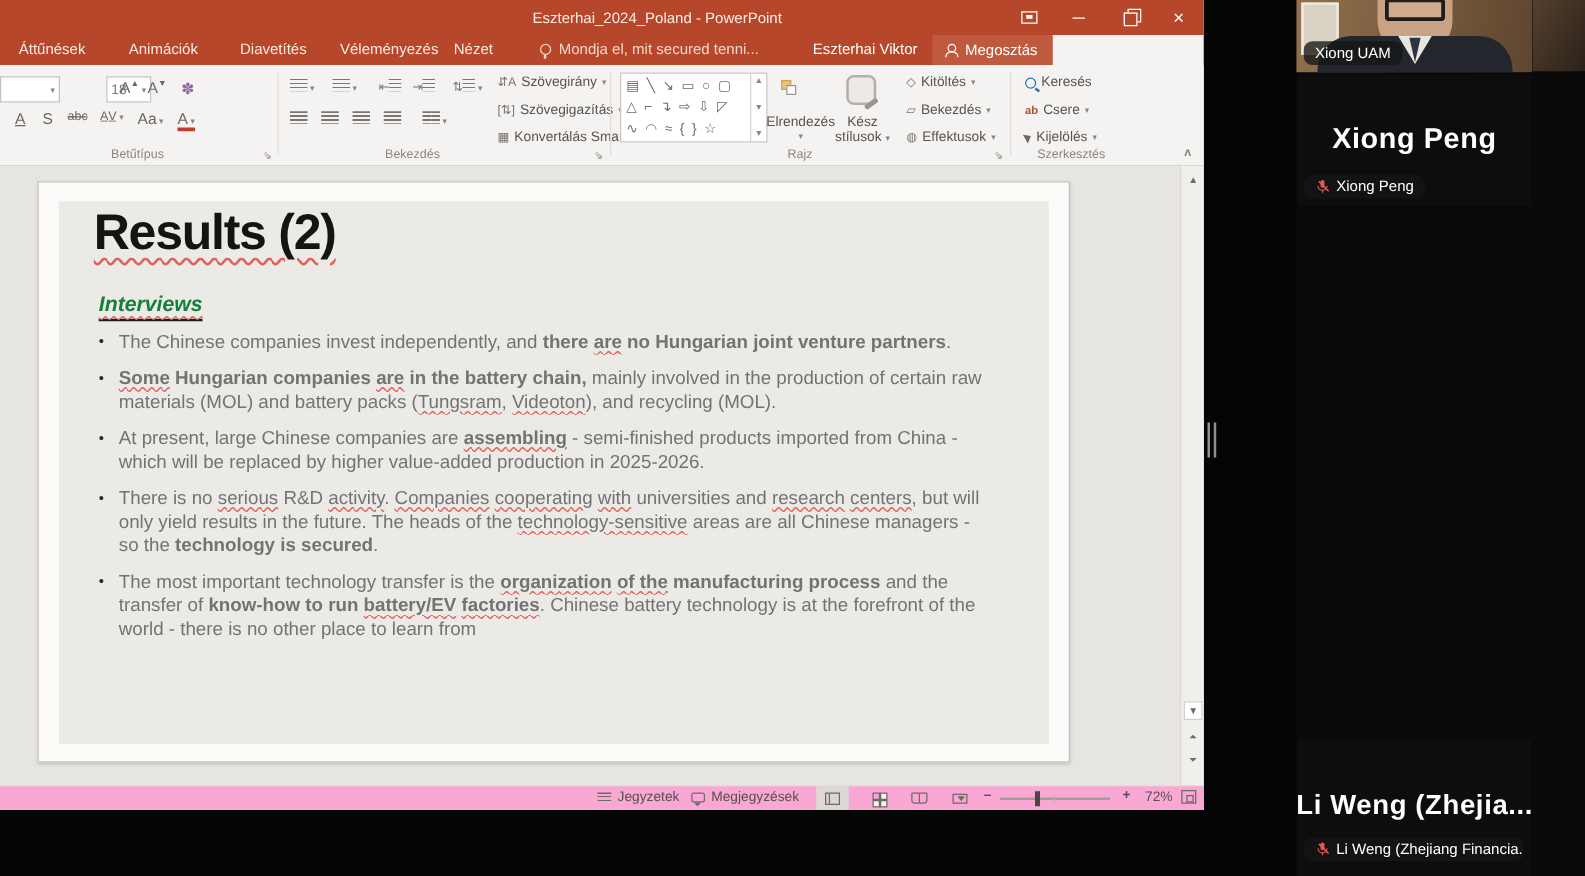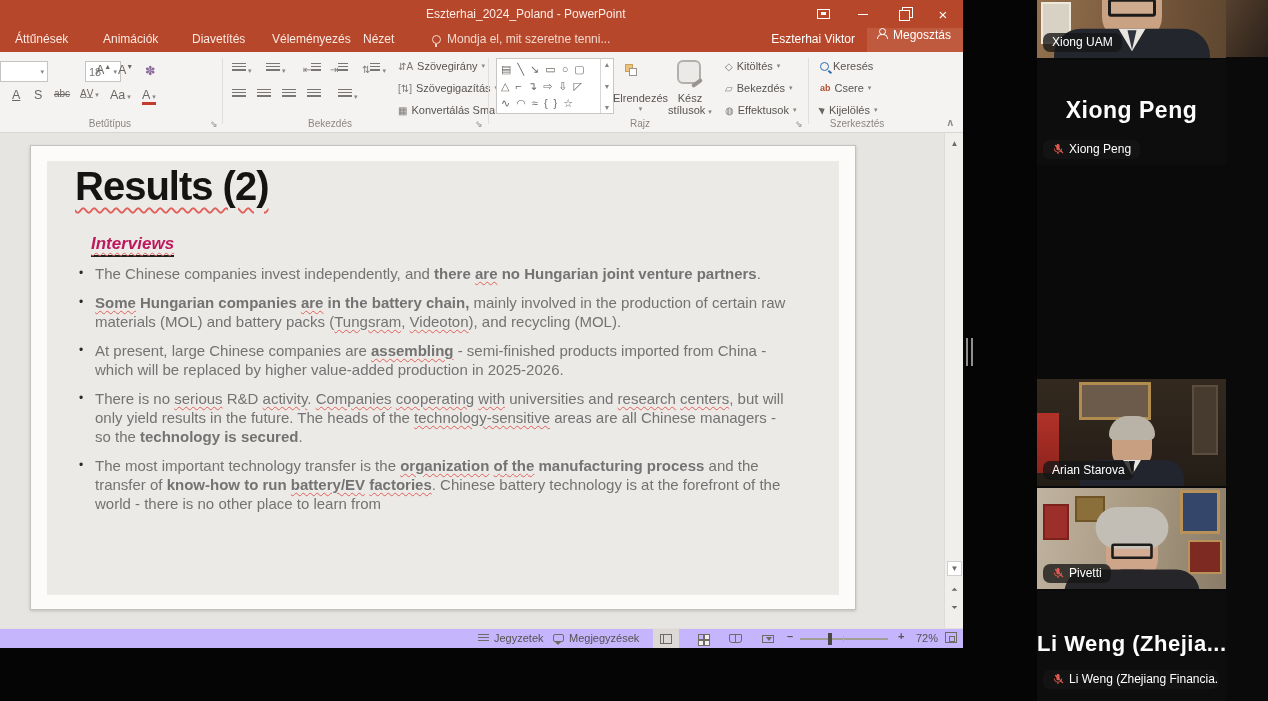--- a/index.html
+++ b/index.html
@@ -12,27 +12,27 @@
   .title-text{position:absolute;left:426px;top:7px;font-size:12px;color:#fdece7;white-space:nowrap;}
   .winbtn{position:absolute;top:0;width:40px;height:28px;display:flex;align-items:center;justify-content:center;color:#fff;}
   .ic-ribbonopt{width:13px;height:10px;border:1px solid #fff;position:relative;}
   .ic-ribbonopt::after{content:"";position:absolute;left:3px;top:2px;width:5px;height:3px;background:#fff;}
   .ic-min{width:10px;height:1px;background:#fff;}
   .ic-restore{width:9px;height:9px;border:1px solid #fff;position:relative;background:#b7472a;}
   .ic-restore::before{content:"";position:absolute;left:2px;top:-4px;width:9px;height:9px;border:1px solid #fff;}
   .ic-restore::after{content:"";position:absolute;left:-1px;top:-1px;width:9px;height:9px;background:#b7472a;border:1px solid #fff;}
   .ic-close{font-size:15px;line-height:15px;}
 
-  .tabbar{position:absolute;left:0;top:28px;width:963px;height:24px;background:#b7472a;color:#fbe9e3;font-size:12px;}
+  .tabbar{position:absolute;left:0;top:28px;width:842px;height:24px;background:#b7472a;color:#fbe9e3;font-size:12px;}
   .rtab{position:absolute;top:4px;white-space:nowrap;}
   .tellme{position:absolute;top:4px;left:432px;color:#f3d7cd;white-space:nowrap;display:flex;align-items:center;gap:6px;}
   .ic-bulb{width:9px;height:9px;border:1.4px solid #f3d7cd;border-radius:50%;position:relative;display:inline-block;}
   .ic-bulb::after{content:"";position:absolute;left:2px;bottom:-4px;width:2.4px;height:3px;background:#f3d7cd;}
   .account{position:absolute;top:4px;right:108px;color:#fff;white-space:nowrap;}
-  .share{position:absolute;top:0;right:0;height:24px;background:#c05a3e;color:#fff;display:flex;gap:6px;padding:0 12px 0 10px;}
+  .share{position:absolute;top:0;right:0;height:24px;background:#c05a3e;color:#fff;display:flex;align-items:center;gap:6px;padding:0 12px 0 10px;}
   .ic-person{width:10px;height:10px;position:relative;display:inline-block;}
   .ic-person::before{content:"";position:absolute;left:2px;top:0;width:5px;height:5px;border-radius:50%;border:1.2px solid #fff;}
   .ic-person::after{content:"";position:absolute;left:0;bottom:-1px;width:9px;height:4px;border-radius:5px 5px 0 0;border:1.2px solid #fff;border-bottom:none;}
 
   
   .ribbon{position:absolute;left:0;top:52px;width:963px;height:81px;background:#f5f3f2;border-bottom:1px solid #d8d5d2;color:#555;}
   .gsep{position:absolute;top:6px;height:66px;width:1px;background:#e0ddda;}
   .glabel{position:absolute;bottom:3px;font-size:10px;color:#8b8682;text-align:center;}
   .dlg{position:absolute;bottom:3px;font-size:9px;color:#918c88;}
   .combo{position:absolute;height:21px;background:#fff;border:1px solid #c6c3c0;font-size:11px;color:#777;display:flex;align-items:center;padding:0 3px;}
@@ -56,34 +56,34 @@
   .ic-search::after{content:"";position:absolute;right:-4px;bottom:-3px;width:4px;height:1.6px;background:#2a6fb0;transform:rotate(40deg);}
   .ic-replace{font-size:9px;color:#b0522f;font-weight:bold;letter-spacing:0;}
   .ic-cursor{display:inline-block;width:0;height:0;border-left:5px solid #6b6763;border-top:4px solid transparent;border-bottom:4px solid transparent;transform:rotate(-30deg);}
   .chev{position:absolute;right:10px;bottom:4px;color:#8a8682;font-size:10px;font-weight:bold;}
 
   
   .canvas{position:absolute;left:0;top:133px;width:944px;height:495px;background:#e7e5e2;}
   .slide{position:absolute;left:30px;top:12px;width:826px;height:465px;background:#fcfbfa;border:1px solid #c4c1be;box-shadow:0 1px 3px rgba(0,0,0,.18);}
   .slide-inner{position:absolute;left:16px;top:15px;right:16px;bottom:14px;background:#eceae7;}
   .s-title{position:absolute;left:44px;top:18px;font-size:40px;font-weight:800;color:#151413;letter-spacing:-1px;text-decoration:underline;text-decoration-style:wavy;text-decoration-color:#e0605a;text-decoration-thickness:2px;text-underline-offset:7px;}
-  .s-sub{position:absolute;left:60px;top:88px;font-size:17px;font-weight:bold;font-style:italic;color:#be185d;border-bottom:2px solid #1f1e1d;text-decoration:underline;text-decoration-style:wavy;text-decoration-color:#e0605a;text-decoration-thickness:1px;text-underline-offset:3px;padding-bottom:1px;}
+  .s-sub{position:absolute;left:48px;top:88px;font-size:17px;font-weight:bold;font-style:italic;color:#15803d;border-bottom:2px solid #1f1e1d;text-decoration:underline;text-decoration-style:wavy;text-decoration-color:#e0605a;text-decoration-thickness:1px;text-underline-offset:3px;padding-bottom:1px;}
   .s-bullets{position:absolute;left:46px;top:118px;width:712px;margin:0;padding:0;list-style:none;font-size:15px;line-height:19px;color:#737373;}
   .s-bullets li{position:relative;padding-left:18px;margin-bottom:10px;}
   .s-bullets li::before{content:"•";position:absolute;left:2px;top:0;font-size:12px;color:#2a2927;}
   .s-bullets .b{font-weight:bold;}
   .s-bullets .sq{text-decoration:underline;text-decoration-style:wavy;text-decoration-color:#e0605a;text-decoration-thickness:1px;text-underline-offset:2px;}
 
   
   .vscroll{position:absolute;left:944px;top:133px;width:19px;height:495px;background:#f1efec;border-left:1px solid #dedbd8;}
   .sbtn{position:absolute;left:2px;width:15px;height:15px;display:flex;align-items:center;justify-content:center;font-size:8px;color:#6e6a66;}
   .sbtn.boxed{background:#fff;border:1px solid #d2cfcc;}
 
   
-  .statusbar{position:absolute;left:0;top:628px;width:963px;height:20px;background:#c4b5fd;border-top:1px solid #e2dfdc;font-size:11px;color:#55524f;padding-left:24px;}
+  .statusbar{position:absolute;left:0;top:628px;width:963px;height:20px;background:#f9a8d4;border-top:1px solid #e2dfdc;font-size:11px;color:#55524f;padding-left:24px;}
   .stitem{position:absolute;top:3px;white-space:nowrap;display:flex;align-items:center;gap:5px;}
   .ic-notes{width:11px;height:9px;background:repeating-linear-gradient(to bottom,#6e6a66 0 1px,transparent 1px 3px);}
   .ic-bubble{width:11px;height:8px;border:1.3px solid #6e6a66;border-radius:2px;position:relative;}
   .ic-bubble::after{content:"";position:absolute;left:1px;bottom:-4px;border-left:3px solid transparent;border-right:3px solid transparent;border-top:3px solid #6e6a66;}
   .viewbtn{position:absolute;top:0;width:26px;height:19px;display:flex;align-items:center;justify-content:center;}
   .viewbtn.sel{background:#dcd8d5;}
   .ic-normal{width:12px;height:10px;border:1px solid #6e6a66;position:relative;}
   .ic-normal::before{content:"";position:absolute;left:2px;top:0;bottom:0;width:1px;background:#6e6a66;}
   .ic-grid{width:11px;height:10px;position:relative;}
   .ic-grid::before{content:"";position:absolute;left:0;top:0;width:4px;height:4px;background:transparent;border:1px solid #6e6a66;box-shadow:6px 0 0 -1px #f3f1ef,6px 0 0 0 #6e6a66,0 6px 0 -1px #f3f1ef,0 6px 0 0 #6e6a66,6px 6px 0 -1px #f3f1ef,6px 6px 0 0 #6e6a66;}
@@ -157,21 +157,21 @@
     </div>
 
     <div class="tabbar">
       <span class="rtab" style="left:15px;">Áttűnések</span>
       <span class="rtab" style="left:103px;">Animációk</span>
       <span class="rtab" style="left:192px;">Diavetítés</span>
       <span class="rtab" style="left:272px;">Véleményezés</span>
       <span class="rtab" style="left:363px;">Nézet</span>
       <span class="tellme">
         <i class="ic-bulb"></i>
-        <span>Mondja el, mit szeretne tenni...</span>
+        <span>Mondja el, mit secured tenni...</span>
       </span>
       <span class="account">Eszterhai Viktor</span>
       <span class="share">
         <i class="ic-person"></i>
         <span>Megosztás</span>
       </span>
     </div>
 
     <div class="ribbon">
 
@@ -394,59 +394,21 @@
             <path fill="#e25950" d="M8 1.2c-1.2 0-2.1.9-2.1 2.1v4.2c0 1.2.9 2.1 2.1 2.1s2.1-.9 2.1-2.1V3.3c0-1.2-.9-2.1-2.1-2.1z"></path>
             <path fill="#e25950" d="M3.6 7.4c0 2.4 2 4.4 4.4 4.4s4.4-2 4.4-4.4h1.1c0 2.8-2.1 5-4.8 5.4v2h-1.4v-2c-2.7-.4-4.8-2.6-4.8-5.4h1.1z"></path>
             <rect x="1.5" y="6.2" width="15" height="1.7" rx=".8" fill="#e25950" transform="rotate(45 8 8)"></rect>
           </svg>
         <span>Xiong Peng</span>
       </div>
     </div>
 
 
 
-    <div class="tile" style="top:379px;height:107px;">
-      <div class="scene sc-star">
-        <div class="art" style="left:42px;top:3px;width:72px;height:38px;background:#6c5a4a;border:3px solid #b08c4f;"></div>
-        <div class="art" style="right:8px;top:6px;width:26px;height:70px;background:#473a2e;border:2px solid #5c4d3e;"></div>
-        <div class="art" style="left:0;top:34px;width:22px;height:60px;background:linear-gradient(#b23229,#8e241d);"></div>
-        <div class="psn">
-            <div class="head">
-              <div class="hair"></div>
-            </div>
-            <div class="torso"></div>
-          </div>
-      </div>
-      <div class="plabel">
-          <span>Arian Starova</span>
-        </div>
-    </div>
-
-    <div class="tile" style="top:488px;height:101px;">
-      <div class="scene sc-piv gl">
-        <div class="art" style="left:6px;top:16px;width:26px;height:36px;background:#9c2f2a;border:2px solid #7d211d;"></div>
-        <div class="art" style="left:38px;top:8px;width:30px;height:26px;background:#8a6f3a;border:2px solid #6e5426;"></div>
-        <div class="art" style="right:6px;top:2px;width:40px;height:44px;background:#34476b;border:3px solid #b89258;"></div>
-        <div class="art" style="right:4px;top:52px;width:34px;height:34px;background:#7d2a22;border:2px solid #b89258;"></div>
-        <div class="psn">
-            <div class="head">
-              <div class="hair"></div>
-            </div>
-            <div class="torso"></div>
-          </div>
-      </div>
-      <div class="plabel">
-        <svg width="12" height="12" viewBox="0 0 16 16">
-            <path fill="#e25950" d="M8 1.2c-1.2 0-2.1.9-2.1 2.1v4.2c0 1.2.9 2.1 2.1 2.1s2.1-.9 2.1-2.1V3.3c0-1.2-.9-2.1-2.1-2.1z"></path>
-            <path fill="#e25950" d="M3.6 7.4c0 2.4 2 4.4 4.4 4.4s4.4-2 4.4-4.4h1.1c0 2.8-2.1 5-4.8 5.4v2h-1.4v-2c-2.7-.4-4.8-2.6-4.8-5.4h1.1z"></path>
-            <rect x="1.5" y="6.2" width="15" height="1.7" rx=".8" fill="#e25950" transform="rotate(45 8 8)"></rect>
-          </svg>
-        <span>Pivetti</span>
-      </div>
-    </div>
+
 
     <div class="tile" style="top:591px;height:110px;">
       <div class="scene black">
         <div class="bigname" style="font-size:22px;">Li Weng (Zhejia...</div>
       </div>
       <div class="plabel" style="bottom:12px;">
         <svg width="12" height="12" viewBox="0 0 16 16">
             <path fill="#e25950" d="M8 1.2c-1.2 0-2.1.9-2.1 2.1v4.2c0 1.2.9 2.1 2.1 2.1s2.1-.9 2.1-2.1V3.3c0-1.2-.9-2.1-2.1-2.1z"></path>
             <path fill="#e25950" d="M3.6 7.4c0 2.4 2 4.4 4.4 4.4s4.4-2 4.4-4.4h1.1c0 2.8-2.1 5-4.8 5.4v2h-1.4v-2c-2.7-.4-4.8-2.6-4.8-5.4h1.1z"></path>
             <rect x="1.5" y="6.2" width="15" height="1.7" rx=".8" fill="#e25950" transform="rotate(45 8 8)"></rect>

